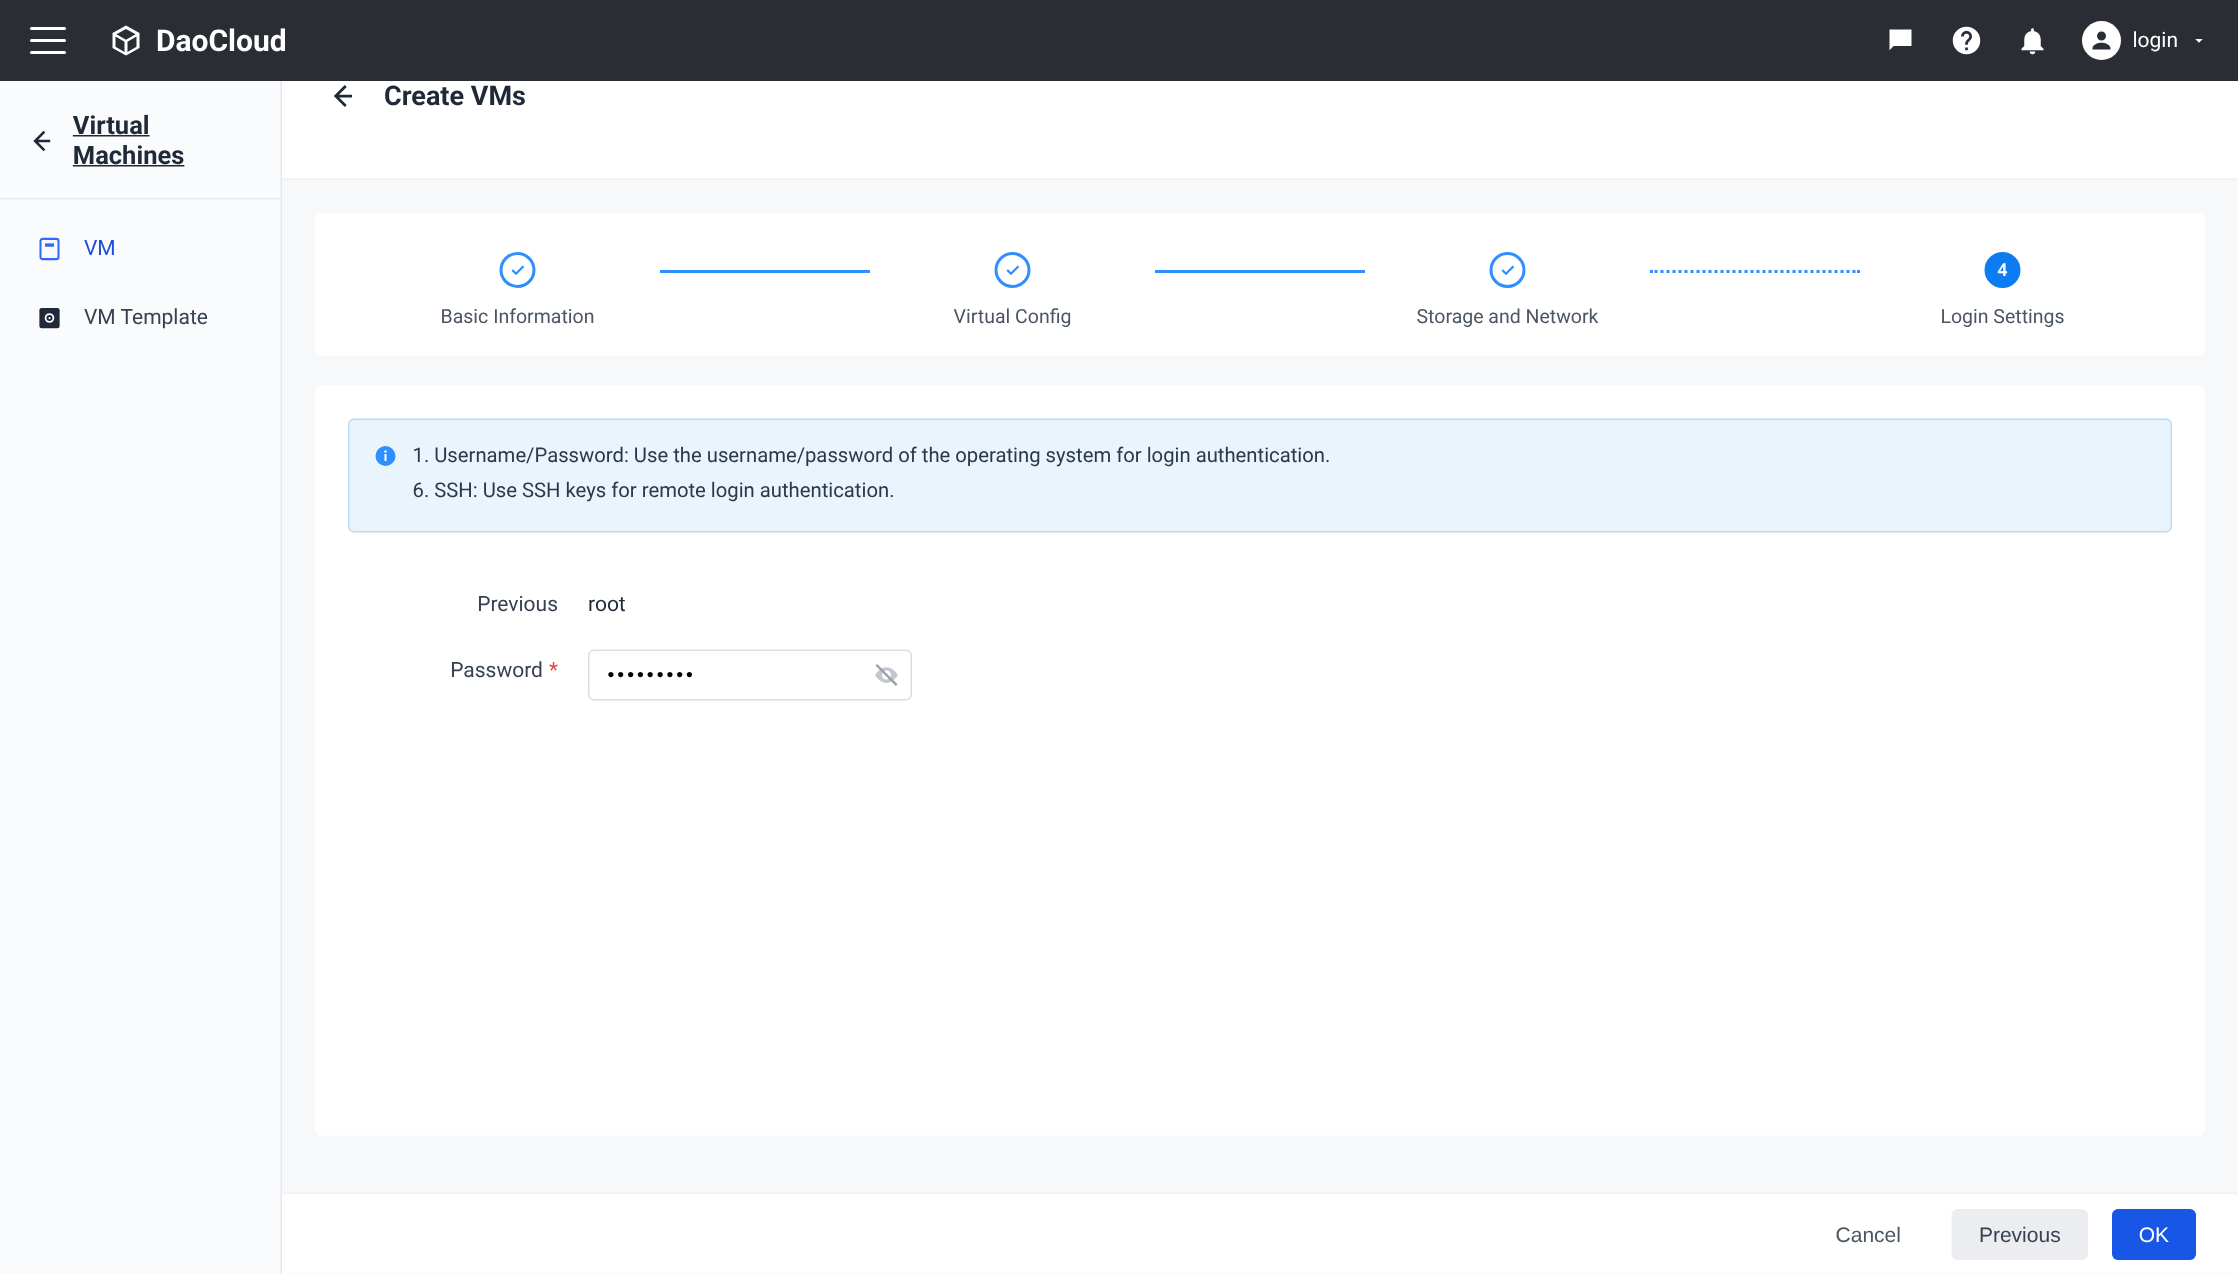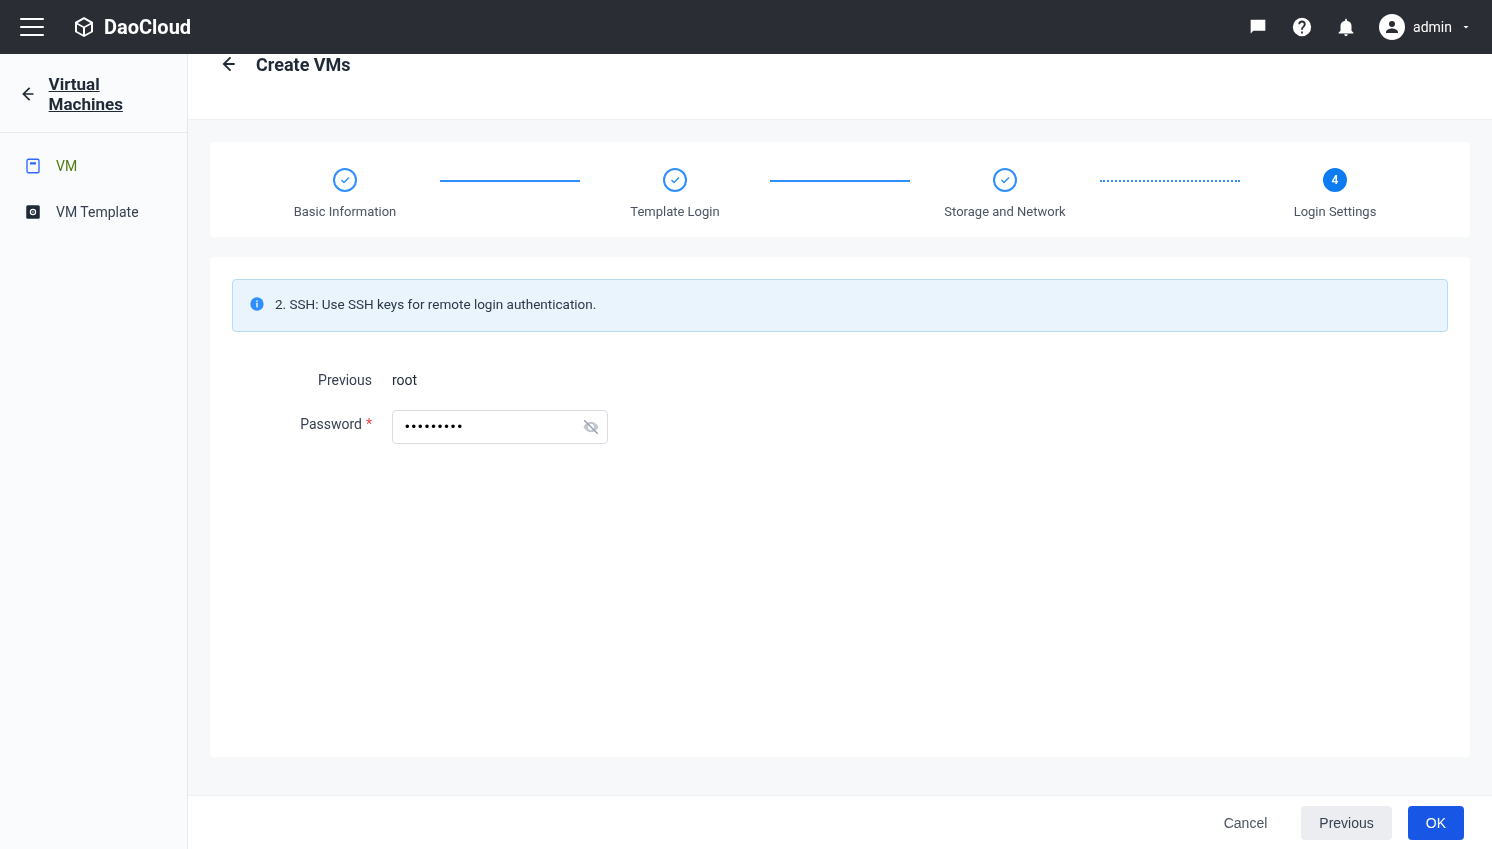--- a/index.html
+++ b/index.html
@@ -21,21 +21,21 @@
 
     
     .layout { display: flex; height: calc(849px - 54px); }
 
     
     .sidebar { width: 218px; background: #fafbfc; border-right: 1px solid #e5e7eb; padding: 20px 0; }
     .module-header { display: flex; align-items: center; gap: 12px; padding: 0 18px 18px 18px; border-bottom: 1px solid #e8eaed; margin-bottom: 10px; }
     .module-back { width: 20px; height: 20px; stroke: #1f2937; cursor: pointer; }
     .module-title { font-size: 17px; font-weight: 700; color: #1f2937; text-decoration: underline; }
     .nav-item { display: flex; align-items: center; gap: 14px; padding: 14px 24px; font-size: 14px; cursor: pointer; color: #374151; }
-    .nav-item.active { color: #4d7c0f; }
+    .nav-item.active { color: #1d4ed8; }
     .nav-icon { width: 18px; height: 18px; }
 
     
     .main { flex: 1; display: flex; flex-direction: column; }
     .page-header { height: 66px; background: #fff; border-bottom: 1px solid #eef0f3; display: flex; align-items: flex-start; padding: 0 30px; gap: 18px; }
     .page-back { width: 20px; height: 20px; stroke: #1f2937; cursor: pointer; }
     .page-title { font-size: 18px; font-weight: 700; }
 
     .content-scroll { flex: 1; overflow: auto; padding: 22px; }
 
@@ -97,21 +97,21 @@
       </svg>
     <svg class="top-icon" viewBox="0 0 24 24">
         <path d="M12 22a2 2 0 0 0 2-2h-4a2 2 0 0 0 2 2zm6-6V11a6 6 0 0 0-5-5.9V4a1 1 0 1 0-2 0v1.1A6 6 0 0 0 6 11v5l-2 2v1h16v-1l-2-2z"></path>
       </svg>
     <div class="user-chip">
       <div class="user-avatar">
         <svg viewBox="0 0 24 24">
             <path d="M12 12a4 4 0 1 0 0-8 4 4 0 0 0 0 8zm0 2c-3.3 0-8 1.7-8 5v1h16v-1c0-3.3-4.7-5-8-5z"></path>
           </svg>
       </div>
-      <span class="user-name">admin</span>
+      <span class="user-name">login</span>
       <svg class="chev-down" viewBox="0 0 24 24">
           <path d="M7 10l5 5 5-5z"></path>
         </svg>
     </div>
   </div>
 </div>
 
 <div class="layout">
 
   <div class="sidebar">
@@ -158,21 +158,21 @@
               </div>
             <div class="step-label">Basic Information</div>
           </div>
           <div class="step-line"></div>
           <div class="step">
             <div class="step-circle">
                 <svg class="step-check" viewBox="0 0 24 24">
                   <path d="M5 12l5 5L20 7"></path>
                 </svg>
               </div>
-            <div class="step-label">Template Login</div>
+            <div class="step-label">Virtual Config</div>
           </div>
           <div class="step-line"></div>
           <div class="step">
             <div class="step-circle">
                 <svg class="step-check" viewBox="0 0 24 24">
                   <path d="M5 12l5 5L20 7"></path>
                 </svg>
               </div>
             <div class="step-label">Storage and Network</div>
           </div>
@@ -185,21 +185,22 @@
       </div>
 
       <div class="form-card">
         <div class="alert-box">
           <svg class="alert-icon" viewBox="0 0 24 24">
               <circle cx="12" cy="12" r="10" fill="#2f8fff"></circle>
               <rect x="11" y="10" width="2" height="7" fill="#fff"></rect>
               <circle cx="12" cy="7.5" r="1.3" fill="#fff"></circle>
             </svg>
           <div class="alert-text">
-            <div>2. SSH: Use SSH keys for remote login authentication.</div>
+            <div>1. Username/Password: Use the username/password of the operating system for login authentication.</div>
+            <div>6. SSH: Use SSH keys for remote login authentication.</div>
           </div>
         </div>
 
         <div class="form-rows">
           <div class="form-row">
             <div class="form-label">Previous</div>
             <div class="form-value">root</div>
           </div>
 
           <div class="form-row">

